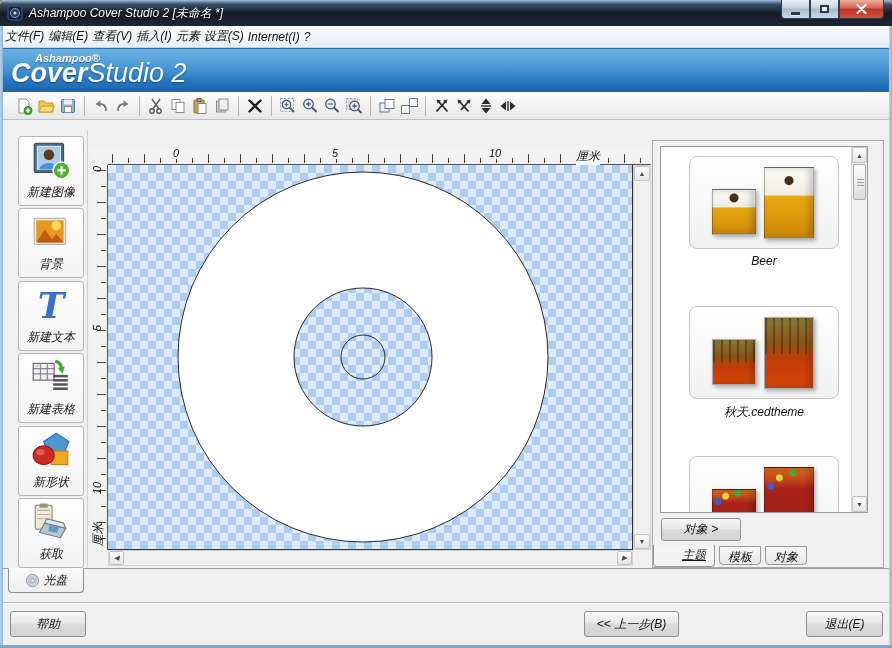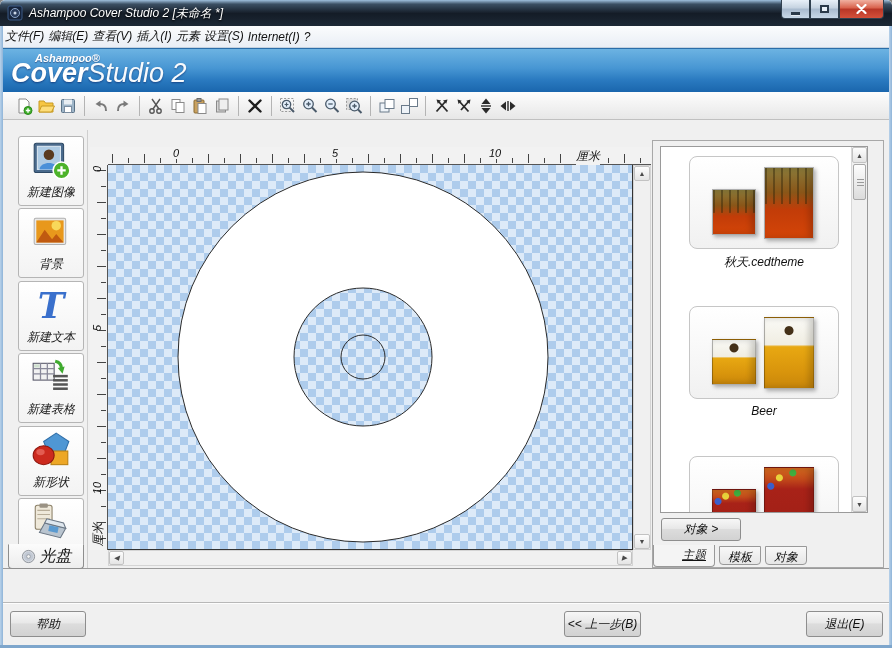--- a/index.html
+++ b/index.html
@@ -116,27 +116,27 @@
     display:flex; align-items:center; justify-content:center; font-family:"Liberation Sans",sans-serif; }
   .obj-btn { position:absolute; left:8px; top:377px; width:80px; height:23px; }
 
   .ptabs { position:absolute; left:0px; top:405px; display:flex; align-items:flex-start; }
   .ptab { height:19px; padding:2px 8px 0; font-size:12px; color:#111; margin-right:4px;
     background:linear-gradient(#f8f8f8,#e6e6e6); border:1px solid #999; border-radius:0 0 4px 4px; }
   .ptab.active { height:22px; background:#f4f4f4; border-top:none; text-decoration:underline; margin-top:-1px;padding-left:28px; }
 
   
   .strip-line { position:absolute; left:3px; top:568px; width:886px; height:1px; background:#9a9a9a; }
-  .page-tab { position:absolute; left:8px; top:544px; width:76px; height:25px; background:linear-gradient(#fbfbfb,#ededed);
+  .page-tab { position:absolute; left:8px; top:568px; width:76px; height:25px; background:linear-gradient(#fbfbfb,#ededed);
     border:1px solid #8e8e8e; border-top:1px solid #fbfbfb; border-radius:0 0 4px 4px;
-    display:flex; align-items:center; justify-content:center; font-size:16px; color:#111; gap:4px; }
+    display:flex; align-items:center; justify-content:center; font-size:12px; color:#111; gap:4px; }
   .groove1 { position:absolute; left:3px; top:602px; width:886px; height:1px; background:#b8b8b8; }
   .groove2 { position:absolute; left:3px; top:603px; width:886px; height:1px; background:#fdfdfd; }
   .help-btn { position:absolute; left:10px; top:611px; width:76px; height:26px; }
-  .back-btn { position:absolute; left:564px; top:611px; width:77px; height:26px; }
+  .back-btn { position:absolute; left:584px; top:611px; width:95px; height:26px; }
   .next-btn { position:absolute; left:689px; top:611px; width:93px; height:26px;
     border:1px solid #3c7fb1; box-shadow:0 0 3px 1px #7ab2dd; }
   .exit-btn { position:absolute; left:806px; top:611px; width:77px; height:26px; }
 </style>
 </head>
 <body>
 
 <div class="win">
 
   <div class="titlebar">
@@ -417,31 +417,31 @@
   </div>
   <div class="scroll hscroll">
     <span class="sarrow" style="left:0;top:0;width:15px;height:14px">◀</span>
     <span class="sarrow" style="right:0;top:0;width:15px;height:14px">▶</span>
   </div>
 
   <div class="rpanel">
     <div class="tlist">
       <div class="tmpl-item">
         <div class="tmpl-card">
-          <div class="case small t-autumn"></div>
-          <div class="case tall t-autumn"></div>
-        </div>
-        <div class="tmpl-label">秋天.cedtheme</div>
+          <div class="case small t-beer"></div>
+          <div class="case tall t-beer"></div>
+        </div>
+        <div class="tmpl-label">Beer</div>
       </div>
       <div class="tmpl-item">
         <div class="tmpl-card">
-          <div class="case small t-beer"></div>
-          <div class="case tall t-beer"></div>
-        </div>
-        <div class="tmpl-label">Beer</div>
+          <div class="case small t-autumn"></div>
+          <div class="case tall t-autumn"></div>
+        </div>
+        <div class="tmpl-label">秋天.cedtheme</div>
       </div>
       <div class="tmpl-item">
         <div class="tmpl-card">
           <div class="case small t-party"></div>
           <div class="case tall t-party"></div>
         </div>
         <div class="tmpl-label"></div>
       </div>
       <div class="tscroll">
         <span class="sarrow" style="left:0;top:0;width:15px;height:16px">▲</span>

